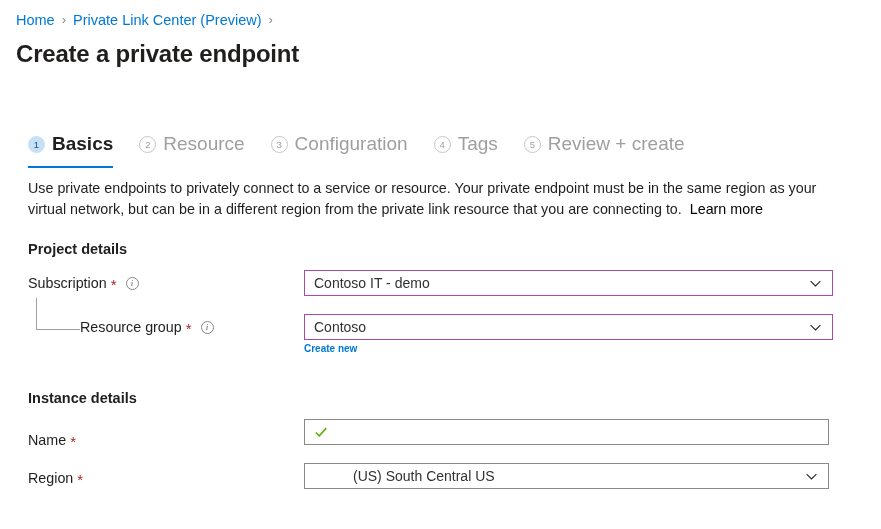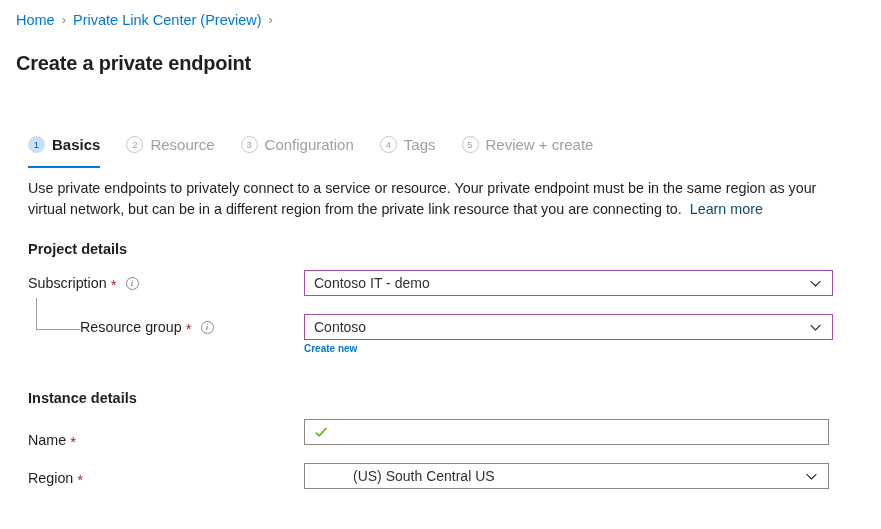--- a/index.html
+++ b/index.html
@@ -36,25 +36,24 @@
     margin: 0 7px;
     font-size: 13px;
     font-weight: 300;
   }
 
   
   .page-title {
     position: absolute;
     left: 16px;
     top: 40px;
-    font-size: 20px;
+    font-size: 24px;
     font-weight: 600;
     letter-spacing: -0.2px;
     color: #201f1e;
-    margin-top: 12px;
   }
 
   
   .tabs {
     position: absolute;
     left: 28px;
     top: 132px;
     display: flex;
     align-items: flex-start;
     height: 34px;
@@ -84,21 +83,21 @@
     background: #c7e0f4;
     color: #0b5394;
     border: 1px solid #c7e0f4;
   }
   .tab.inactive .tab-circle {
     background: #ffffff;
     color: #a19f9d;
     border: 1px solid #c8c6c4;
   }
   .tab-label {
-    font-size: 15px;
+    font-size: 19px;
     white-space: nowrap;
   }
   .tab.active .tab-label {
     color: #201f1e;
     font-weight: 600;
   }
   .tab.inactive .tab-label {
     color: #a19f9d;
   }
   .tab.active .tab-underline {
@@ -114,21 +113,21 @@
   .description {
     position: absolute;
     left: 28px;
     top: 178px;
     width: 795px;
     font-size: 14.3px;
     line-height: 21px;
     color: #201f1e;
   }
   .inline-link {
-    color: #0c4a6e;
+    color: #000000;
     cursor: pointer;
   }
 
   
   .section-heading {
     position: absolute;
     left: 28px;
     font-size: 14.5px;
     font-weight: 700;
     color: #201f1e;

